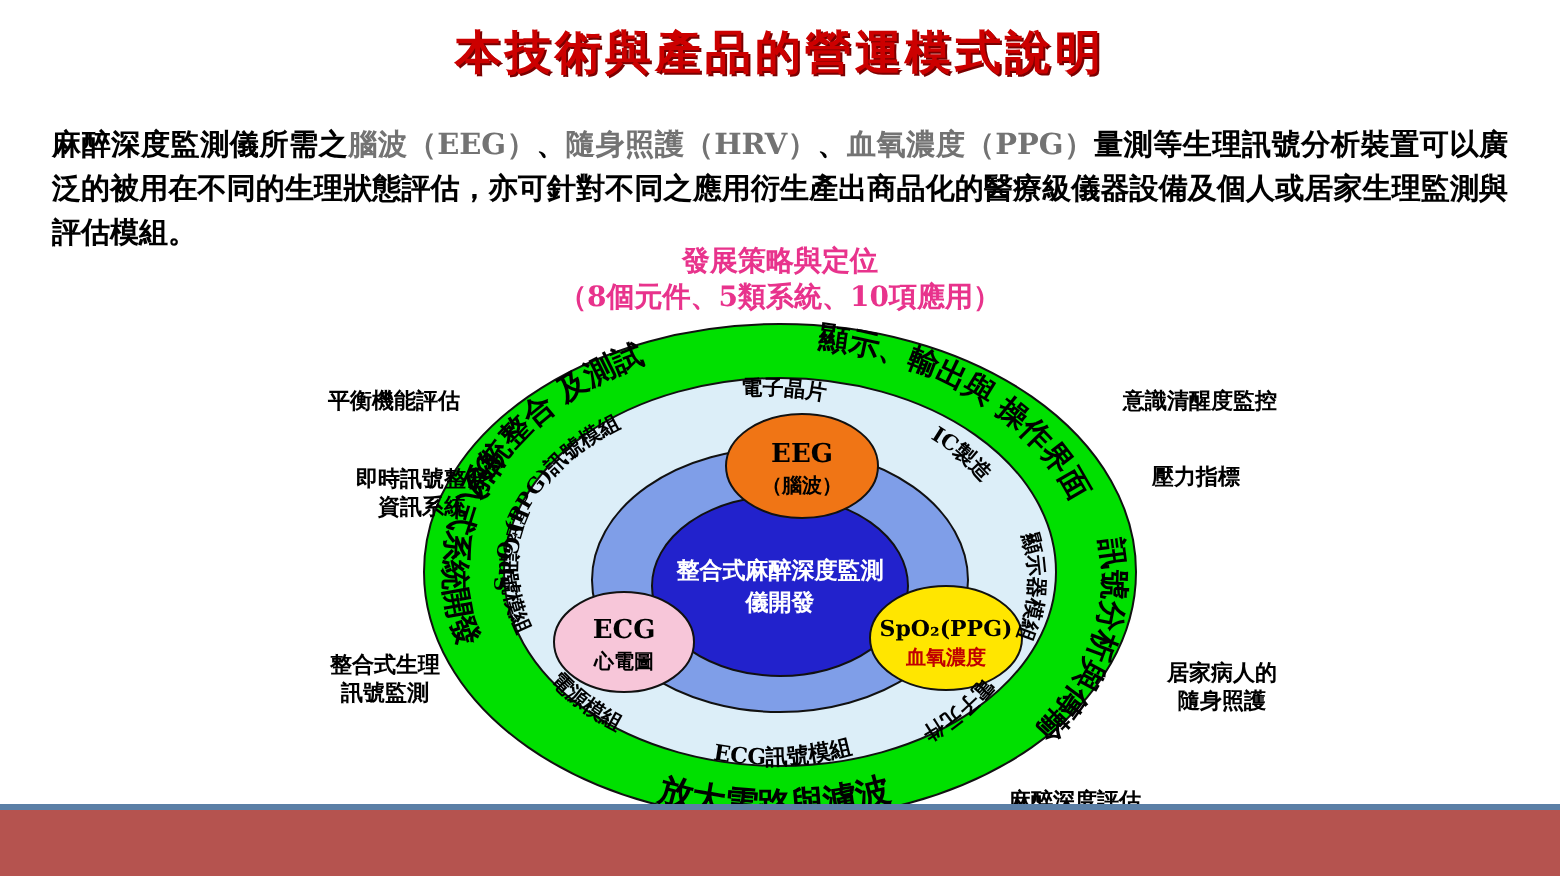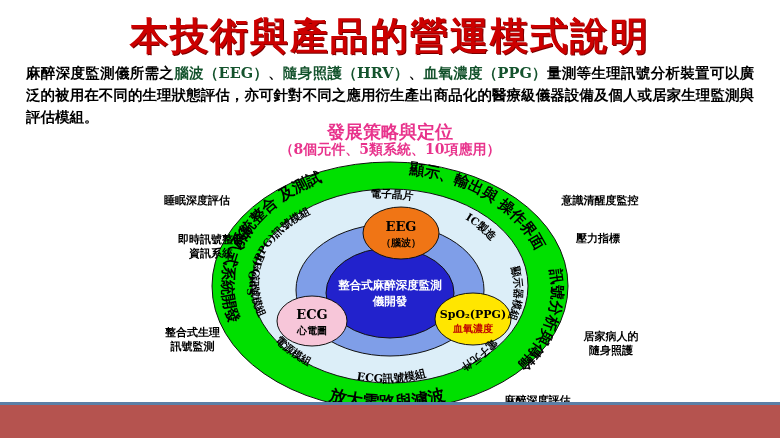--- a/index.html
+++ b/index.html
@@ -10,43 +10,43 @@
     position:relative;
   }
   
   #slide{position:absolute;left:0;top:0;width:780px;height:438px;background:#ffffff;}
   #bottom-band{position:absolute;left:0;bottom:0;width:780px;height:33px;background:#b5534f;}
   #bottom-rule{position:absolute;left:0;bottom:33px;width:780px;height:3px;background:#5b7fa6;}
   
   #title{
     position:absolute;left:0;top:11px;width:780px;text-align:center;
     font-family:"DejaVu Serif","Liberation Serif",serif;
-    font-weight:bold;font-size:38px;color:#cc0000;letter-spacing:2px;
+    font-weight:bold;font-size:23px;color:#cc0000;letter-spacing:2px;
     text-shadow:1px 1px 0 #7a0000;
   }
   
   #para{
     position:absolute;left:26px;top:62px;width:728px;
     font-family:"DejaVu Serif","Liberation Serif",serif;
     font-weight:bold;font-size:14.5px;line-height:22px;color:#000000;
     text-align:justify;
   }
-  #para .hl{color:#14532d;}
+  #para .hl{color:#737373;}
   
   #card{
     position:absolute;left:148px;top:131px;width:486px;height:290px;
     background:#ffffff;
   }
   
   #dev-head{
     position:absolute;left:0;top:0;width:780px;text-align:center;
     font-family:"DejaVu Serif","Liberation Serif",serif;
     font-weight:bold;color:#e8338c;
   }
-  #dev-head .l1{font-size:18px;line-height:17px;display:block;}
+  #dev-head .l1{font-size:14px;line-height:17px;display:block;}
   #dev-head .l2{font-size:14px;line-height:18px;display:block;text-align:center;}
 
   
   #diagram{position:absolute;left:205px;top:160px;width:370px;height:252px;}
   #diagram svg{display:block;}
   .rtx{font-family:"DejaVu Serif","Liberation Serif",serif;font-weight:bold;}
 
   
   .olabel{
     position:absolute;
@@ -152,21 +152,21 @@
       </text>
       <text class="rtx" font-size="10.5" fill="#000000">
         <textPath href="#p-mid-bl" startOffset="6%">電源模組</textPath>
       </text>
       <text class="rtx" font-size="10.5" fill="#000000">
         <textPath href="#p-mid-l" startOffset="10%">EEG訊號模組</textPath>
       </text>
     </svg>
   </div>
 
-  <div class="olabel" style="left:142px;top:194px;width:110px;">睡眠深度評估</div>
+  <div class="olabel" style="left:142px;top:194px;width:110px;">平衡機能評估</div>
   <div class="olabel" style="left:156px;top:233px;width:110px;">即時訊號整合
 資訊系統</div>
   <div class="olabel" style="left:140px;top:326px;width:105px;">整合式生理
 訊號監測</div>
 
   <div class="olabel" style="left:540px;top:194px;width:120px;">意識清醒度監控</div>
   <div class="olabel" style="left:548px;top:232px;width:100px;">壓力指標</div>
   <div class="olabel" style="left:556px;top:330px;width:110px;">居家病人的
 隨身照護</div>
   <div class="olabel" style="left:480px;top:394px;width:115px;">麻醉深度評估</div>

